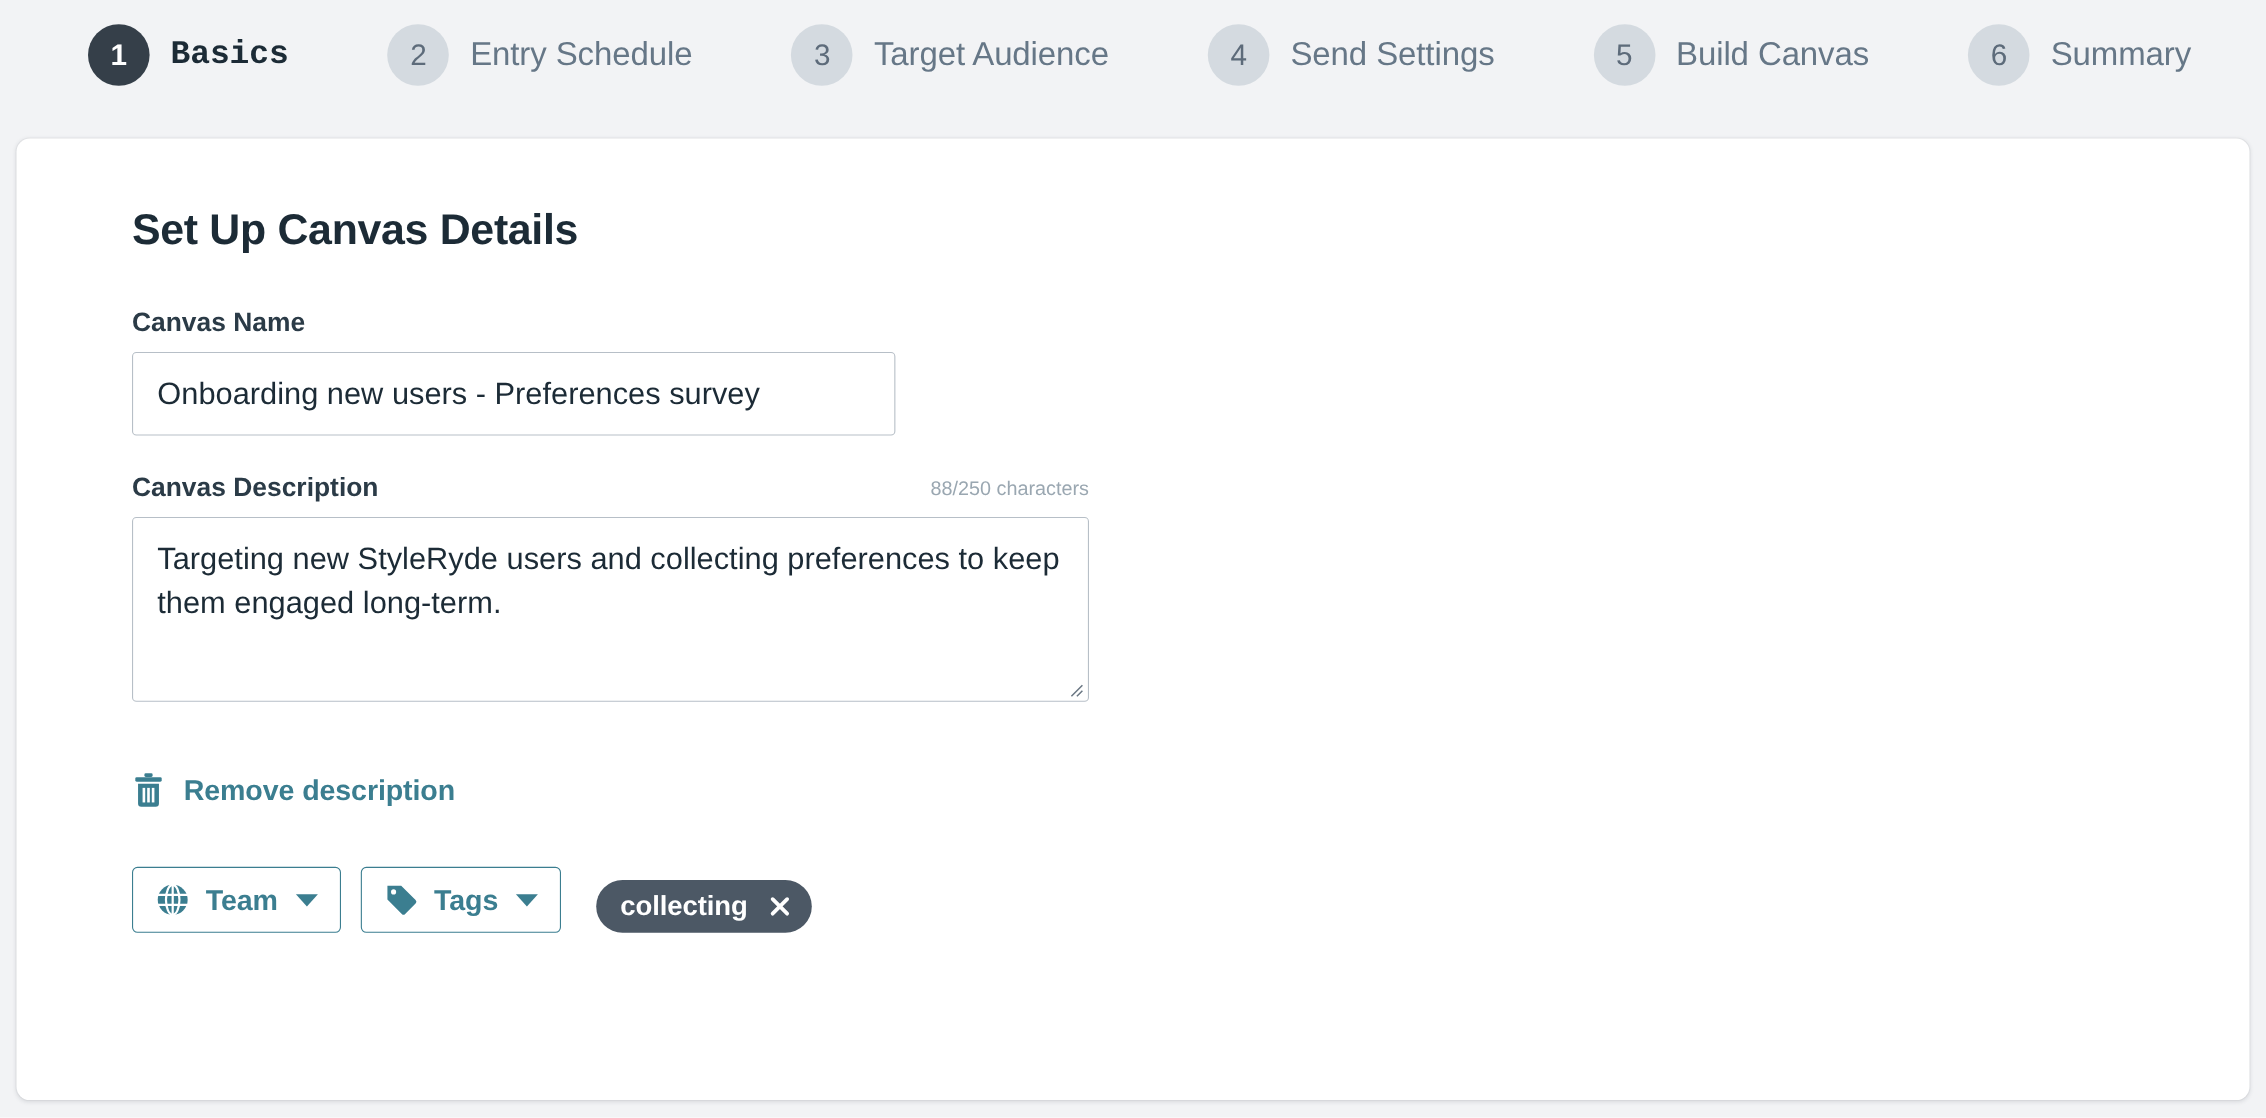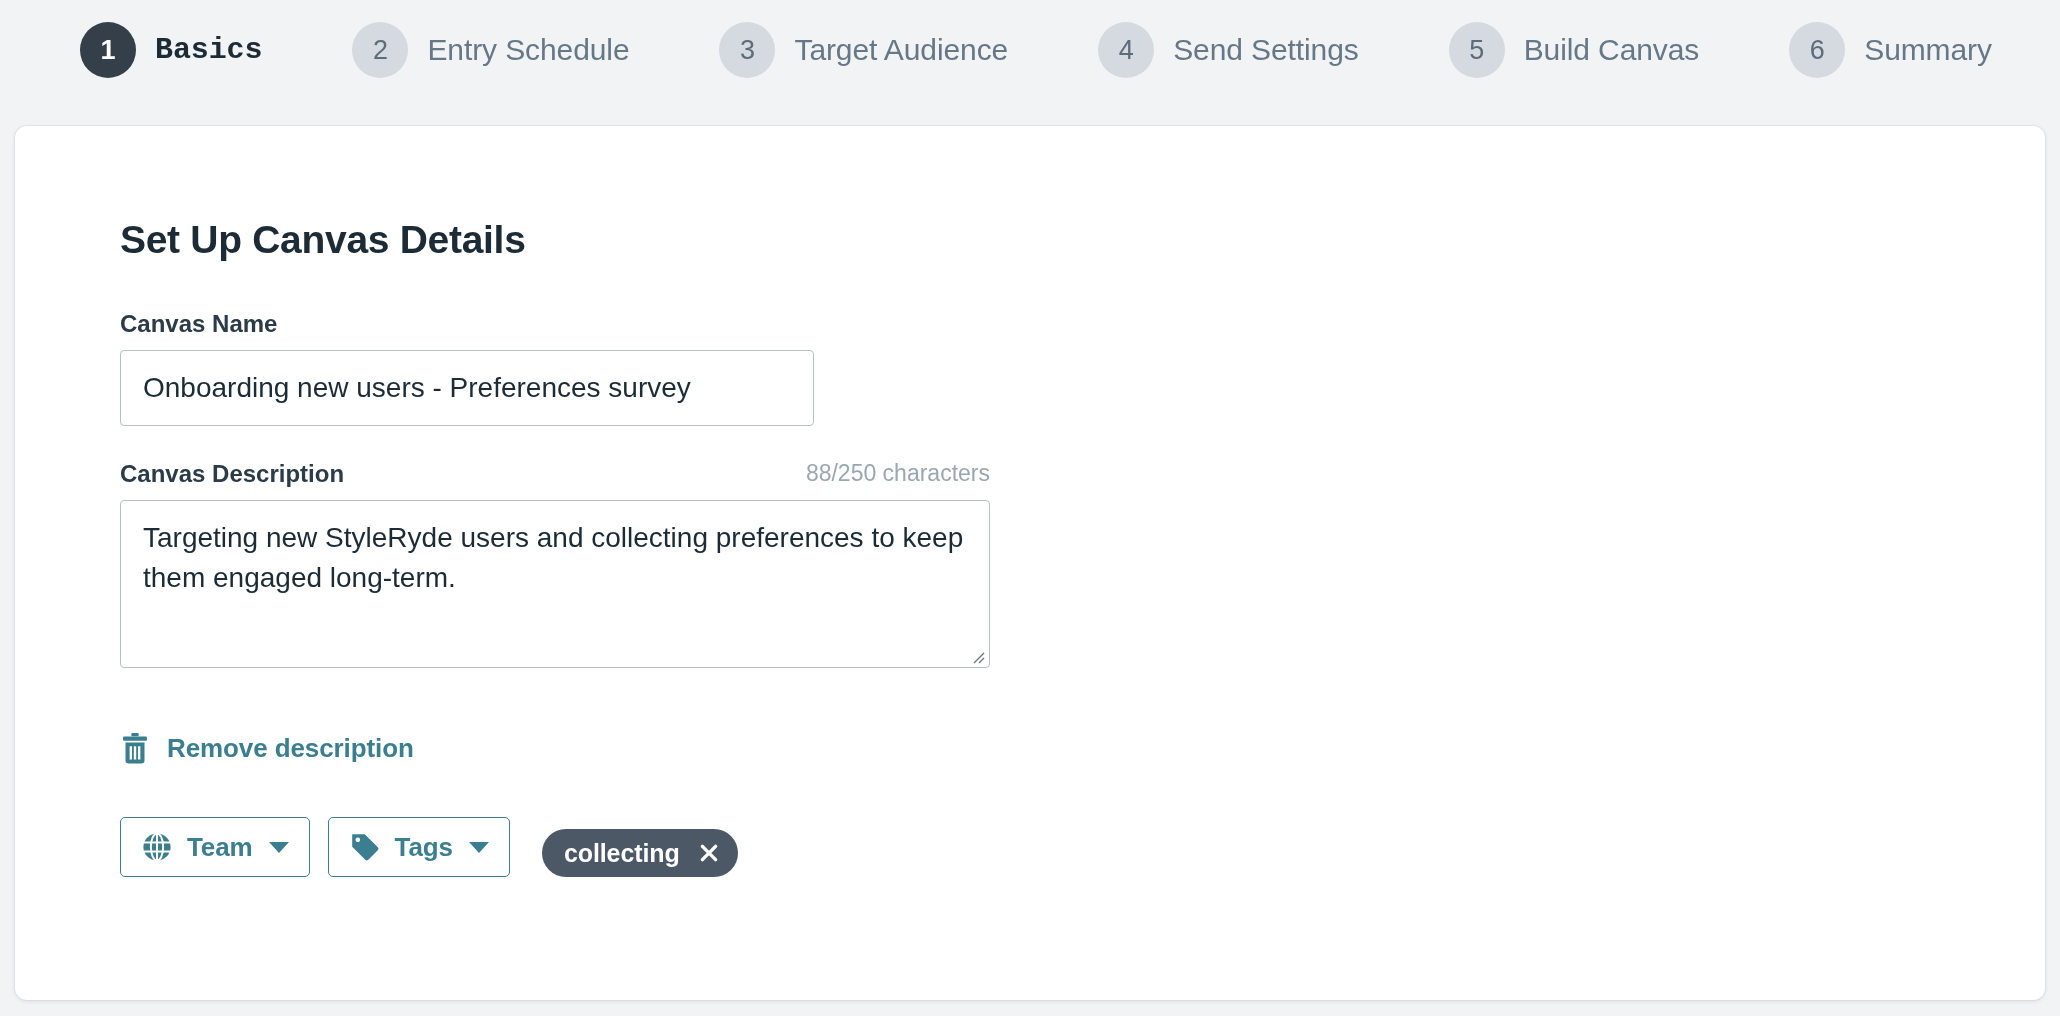--- a/index.html
+++ b/index.html
@@ -52,45 +52,45 @@
     position: absolute;
     left: 15px;
     top: 126px;
     width: 2030px;
     height: 874px;
     background: #ffffff;
     border-radius: 12px;
     box-shadow: 0 1px 4px rgba(40,50,60,0.13), 0 0 0 1px rgba(40,50,60,0.04);
   }
 
-  .card-inner { padding: 92px 0 0 105px; }
+  .card-inner { padding: 62px 0 0 105px; }
 
   .page-title {
     font-size: 39px;
     font-weight: 700;
     color: #1c2b36;
     letter-spacing: -0.3px;
     margin: 0 0 48px 0;
   }
 
   .field { width: 870px; }
 
   .field-label-row {
     display: flex;
-    align-items: flex-start;
+    align-items: center;
     justify-content: space-between;
     margin-bottom: 12px;
   }
   .field-label {
     font-size: 24px;
     font-weight: 700;
     color: #2b3b47;
   }
   .char-count {
-    font-size: 23px;
+    font-size: 18px;
     color: #9aa7b1;
     font-weight: 400;
   }
 
   .text-input {
     width: 694px;
     height: 76px;
     border: 1px solid #b7bfc7;
     border-radius: 4px;
     background: #fff;

